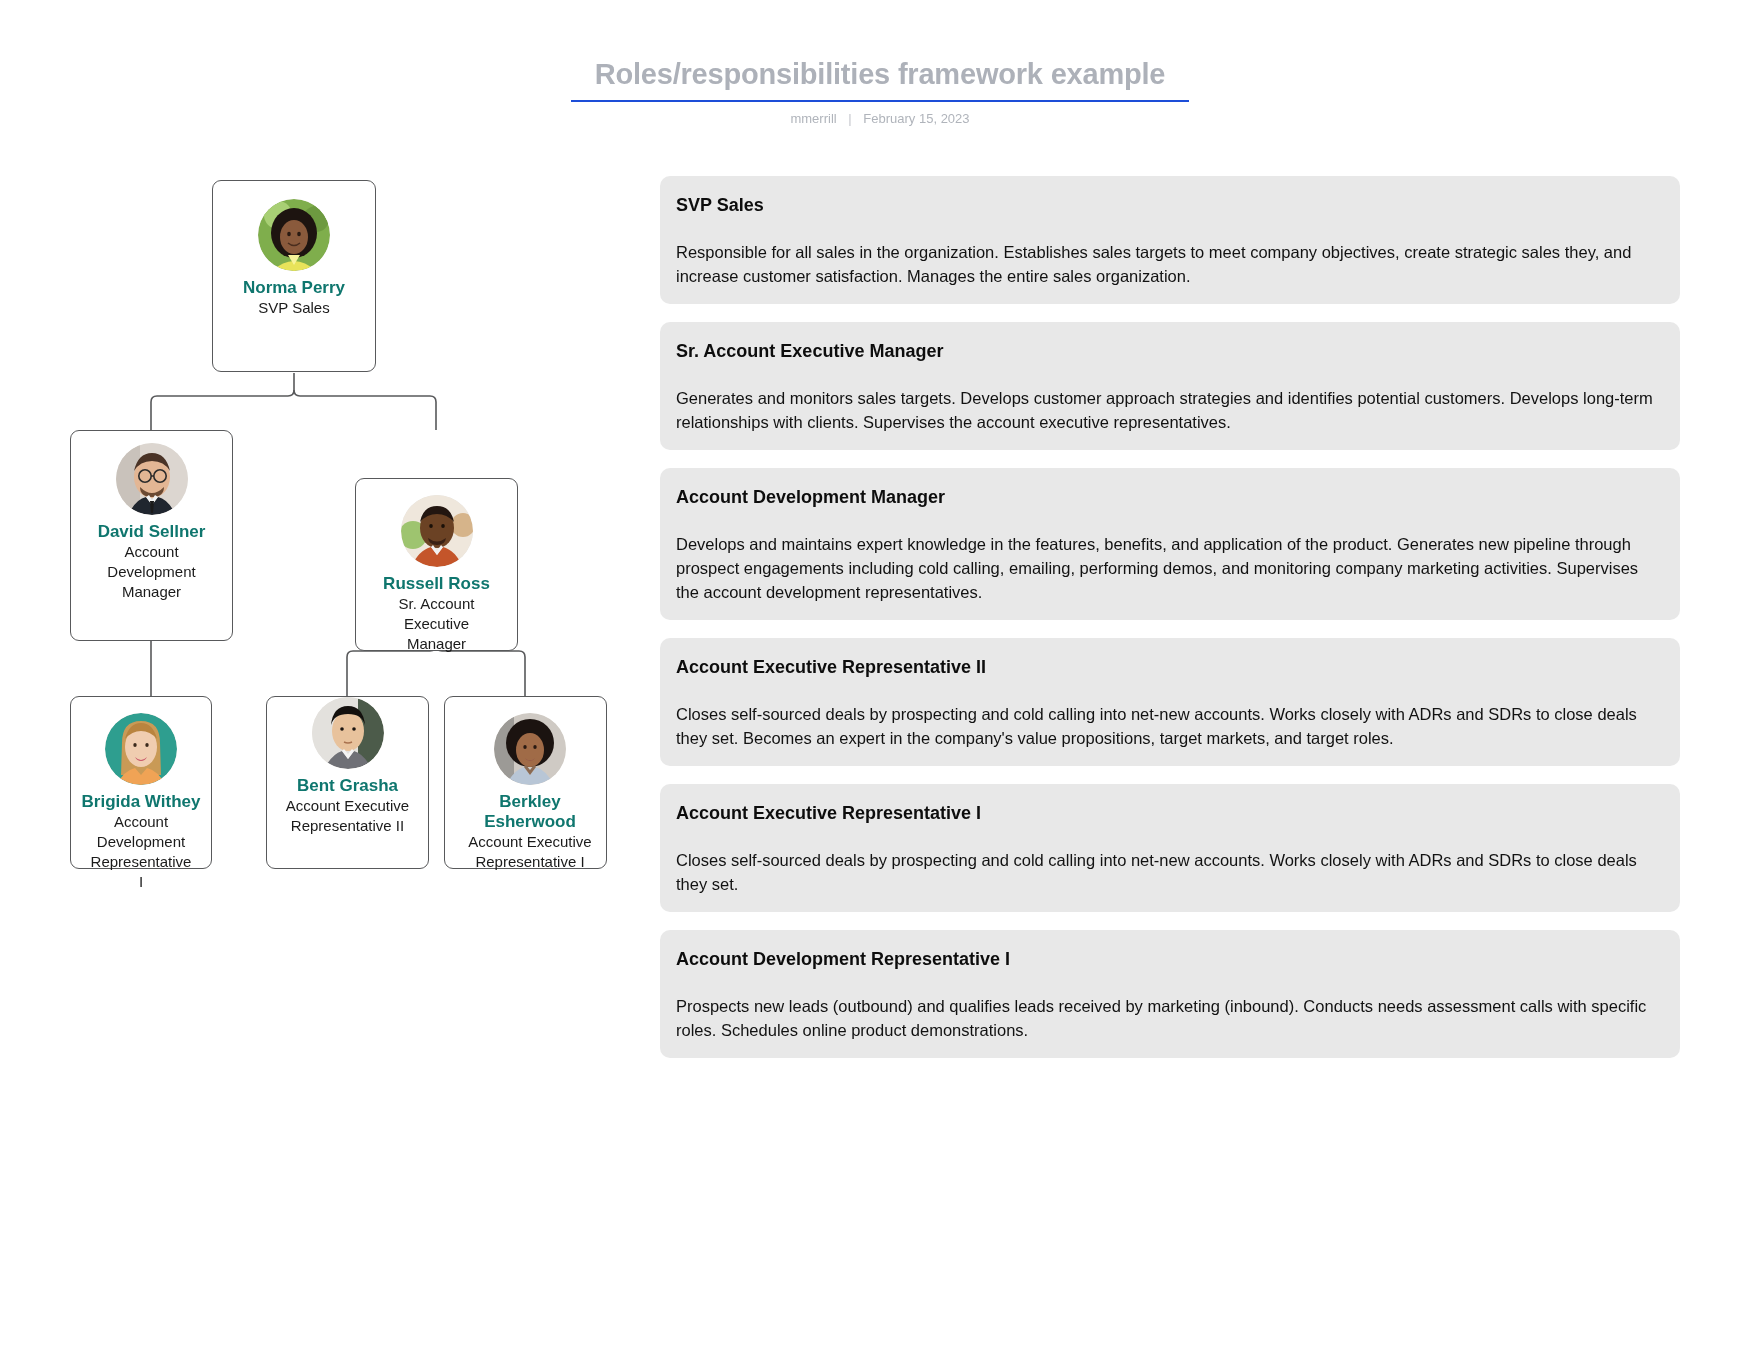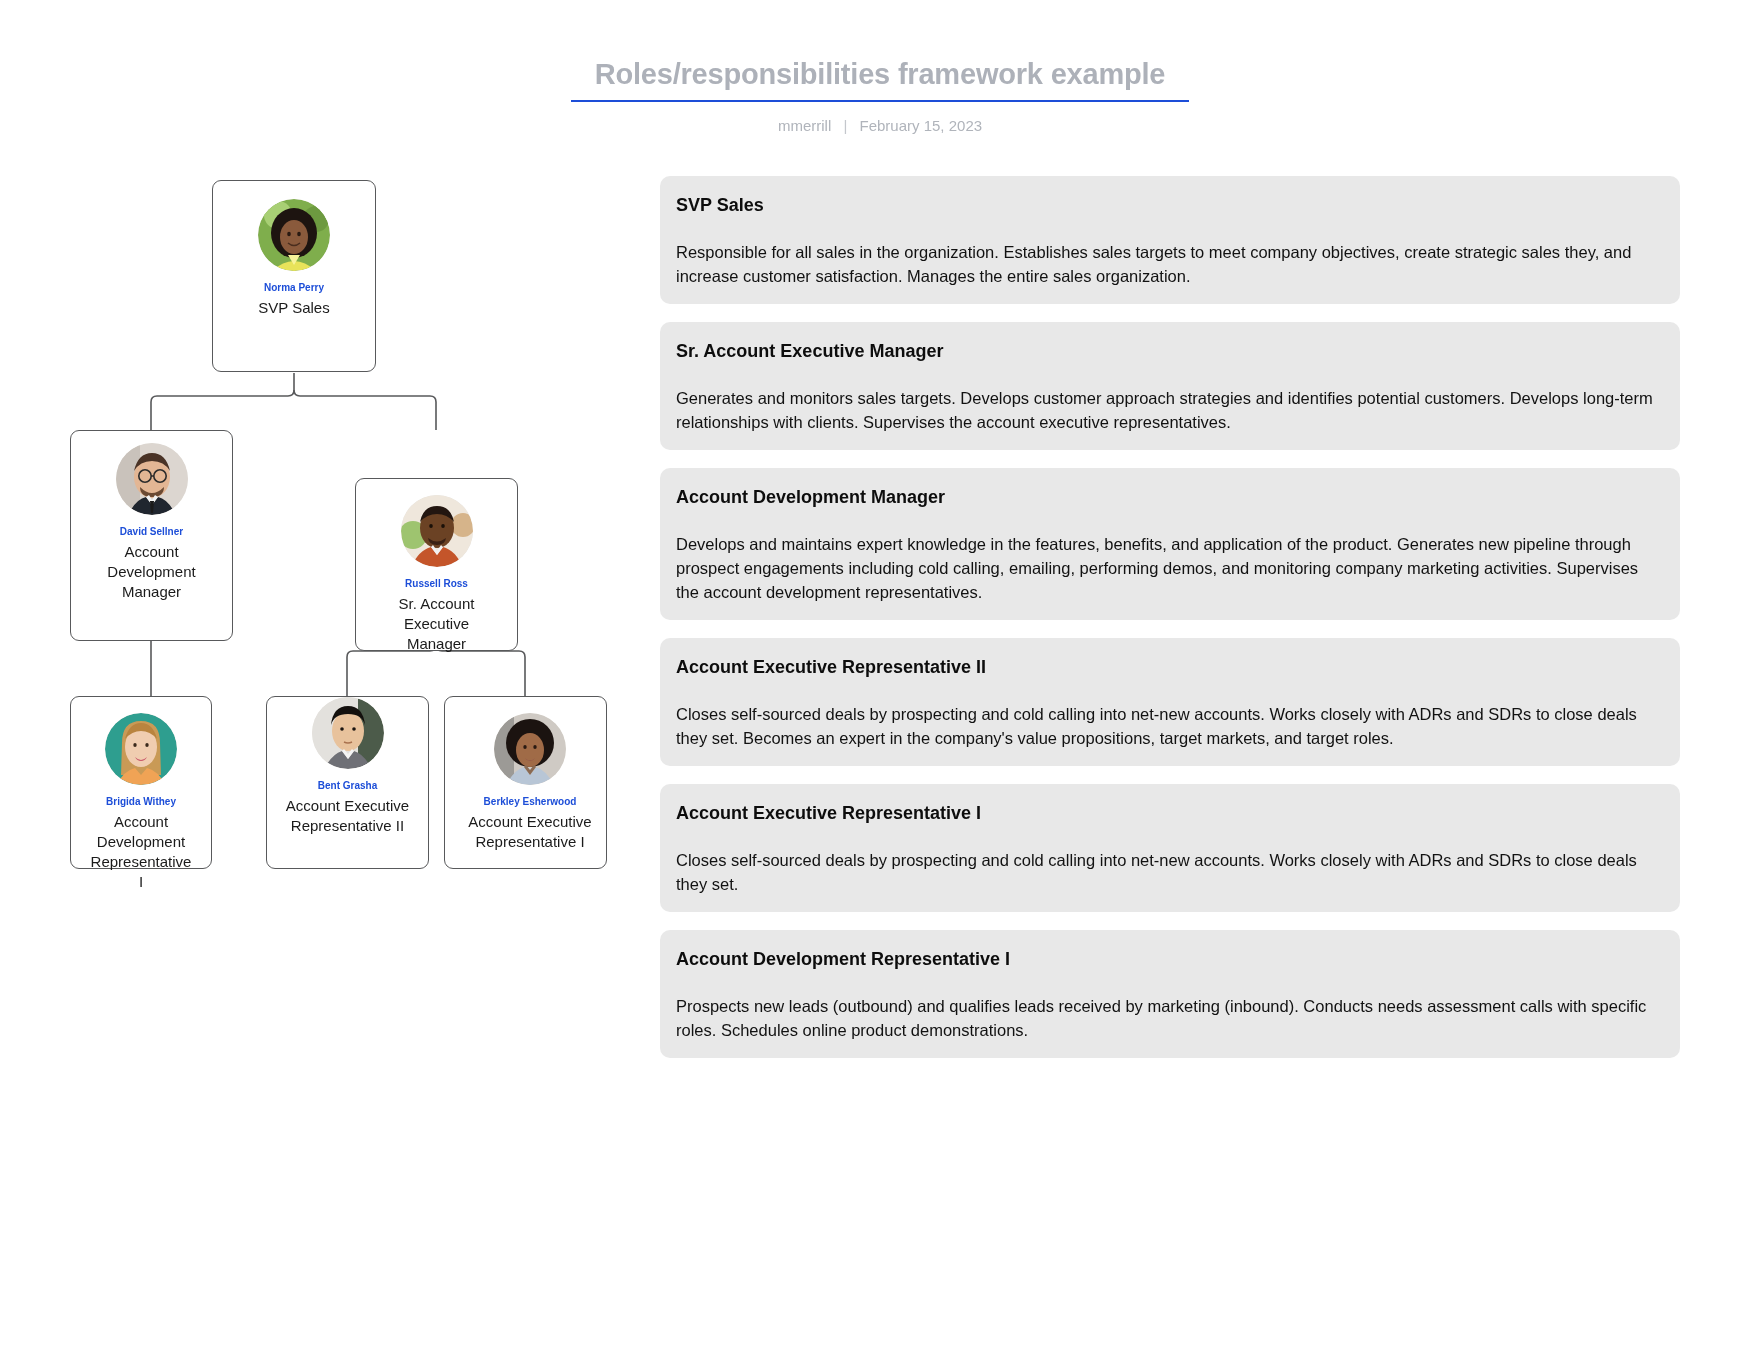--- a/index.html
+++ b/index.html
@@ -26,22 +26,22 @@
   #doc-title {
     display: inline-block;
     font-size: 29px;
     font-weight: bold;
     color: #adb1b9;
     letter-spacing: -0.2px;
     padding: 0 24px 9px 24px;
     border-bottom: 2px solid #1d4ed8;
   }
   #doc-meta {
-    margin-top: 15px;
-    font-size: 15px;
+    margin-top: 9px;
+    font-size: 13px;
     color: #b0b4bb;
   }
   #doc-meta .sep {
     padding: 0 8px;
     color: #c4c7cc;
   }
 
   
   #org-chart {
     position: absolute;
@@ -70,23 +70,23 @@
     width: 72px;
     height: 72px;
     border-radius: 50%;
     margin: 0 auto;
     overflow: hidden;
     position: relative;
     background: #e6e3de;
   }
   .node-avatar svg { display: block; }
   .node-name {
-    font-size: 10px;
+    font-size: 17px;
     font-weight: bold;
-    color: #1d4ed8;
+    color: #0f766e;
     line-height: 20px;
     margin-top: 7px;
   }
   .node-title {
     font-size: 15px;
     color: #1b1b1b;
     line-height: 20px;
   }
 
   

